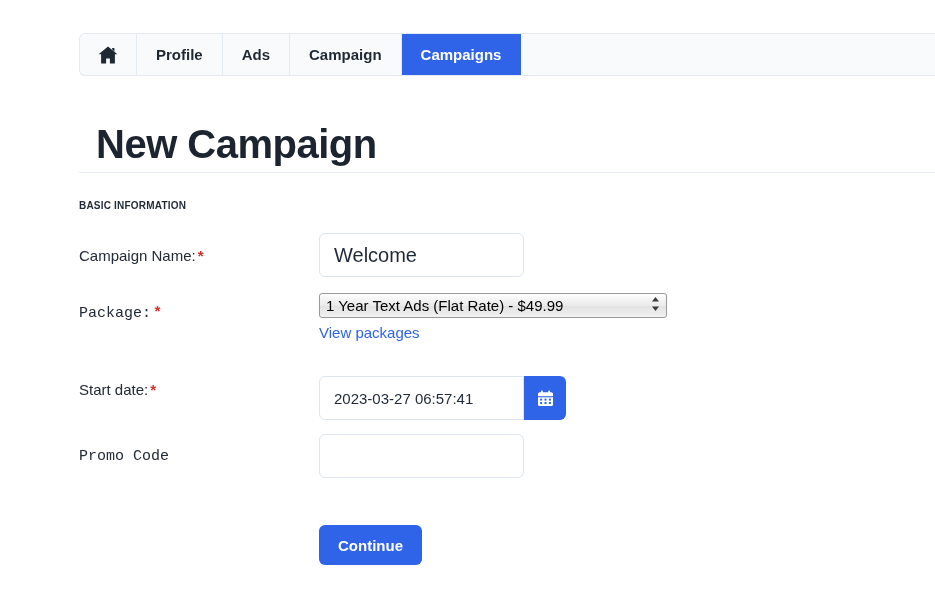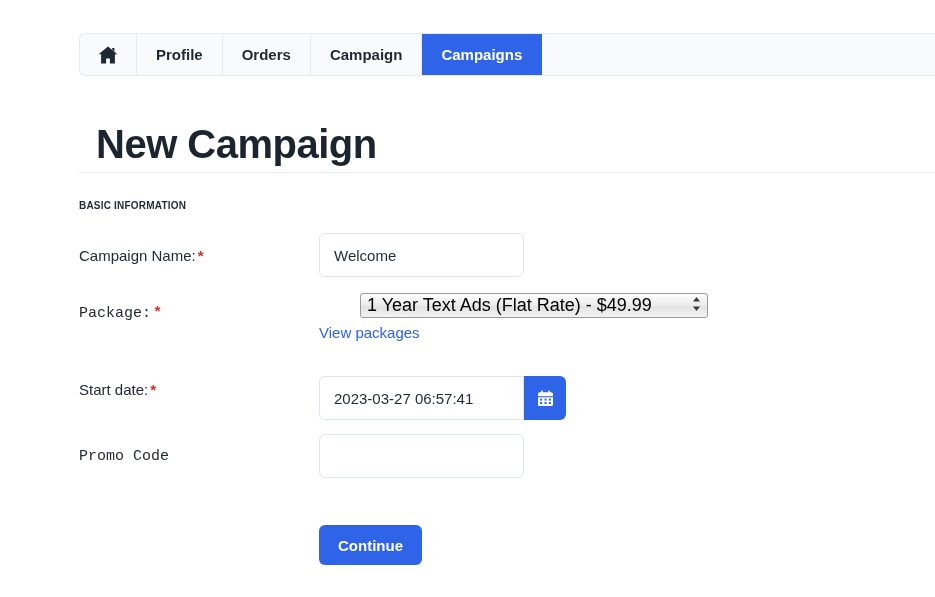--- a/index.html
+++ b/index.html
@@ -119,21 +119,21 @@
     left: 319px;
   }
   .text-input {
     width: 205px;
     height: 44px;
     box-sizing: border-box;
     border: 1px solid #dde5ee;
     border-radius: 6px;
     background: #ffffff;
     font-family: "Liberation Sans", sans-serif;
-    font-size: 15px;
+    font-size: 20px;
     color: #1f2937;
     padding: 0 14px;
     outline: none;
   }
   .date-wrap {
     display: flex;
     align-items: stretch;
   }
   .date-input {
     width: 205px;
@@ -161,33 +161,32 @@
     padding: 0;
   }
   .date-btn svg { display: block; }
 
   
   .pkg-select {
     width: 348px;
     height: 25px;
     box-sizing: border-box;
     font-family: "Liberation Sans", sans-serif;
-    font-size: 18px;
+    font-size: 15px;
     color: #000000;
     padding: 0 22px 0 6px;
     border: 1px solid #9a9a9a;
     border-radius: 3px;
     background:
       linear-gradient(#fdfdfd 0%, #eaeaea 52%, #e2e2e2 52%, #f2f2f2 100%);
     -webkit-appearance: none;
     appearance: none;
     outline: none;
     line-height: 23px;
     cursor: pointer;
-    margin-left: 41px;
   }
   .select-wrap { position: relative; display: inline-block; }
   .select-arrows {
     position: absolute;
     right: 7px;
     top: 50%;
     transform: translateY(-50%);
     pointer-events: none;
     display: block;
   }
@@ -233,21 +232,21 @@
     <span class="home-icon">
       <svg width="20" height="18" viewBox="0 0 20 18" aria-hidden="true">
         <path fill="#1f2933" d="M10 0.6 L0.6 8.2 h2.5 v9.2 h5.0 v-5.0 h3.8 v5.0 h5.0 V8.2 h2.5 Z M14.2 2.0 v1.6 l2.2 1.8 V2.0 Z"></path>
       </svg>
     </span>
   </div>
   <div class="tab">
     <span>Profile</span>
   </div>
   <div class="tab">
-    <span>Orders</span>
+    <span>Ads</span>
   </div>
   <div class="tab">
     <span>Campaign</span>
   </div>
   <div class="tab active">
     <span>Campaigns</span>
   </div>
   <div class="tab tab-filler"></div>
 </nav>
 

